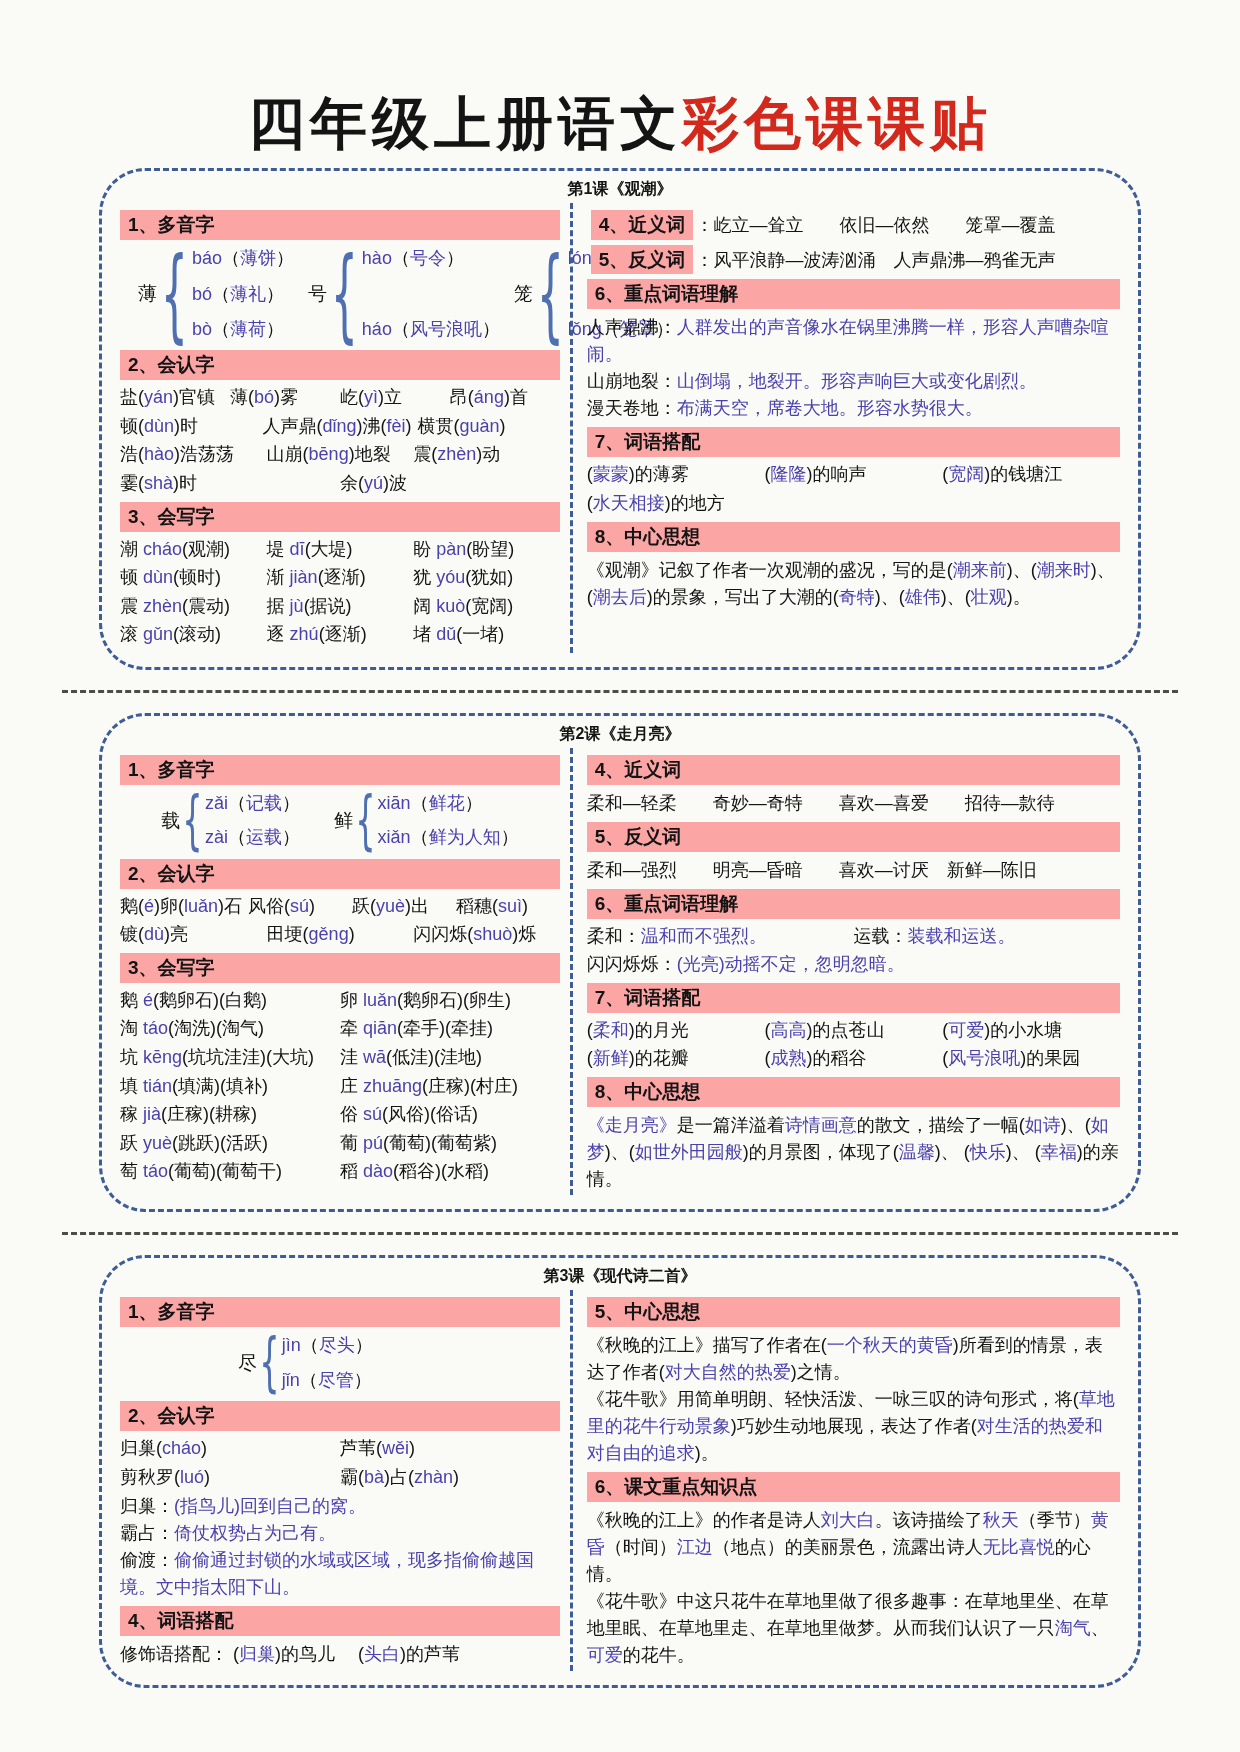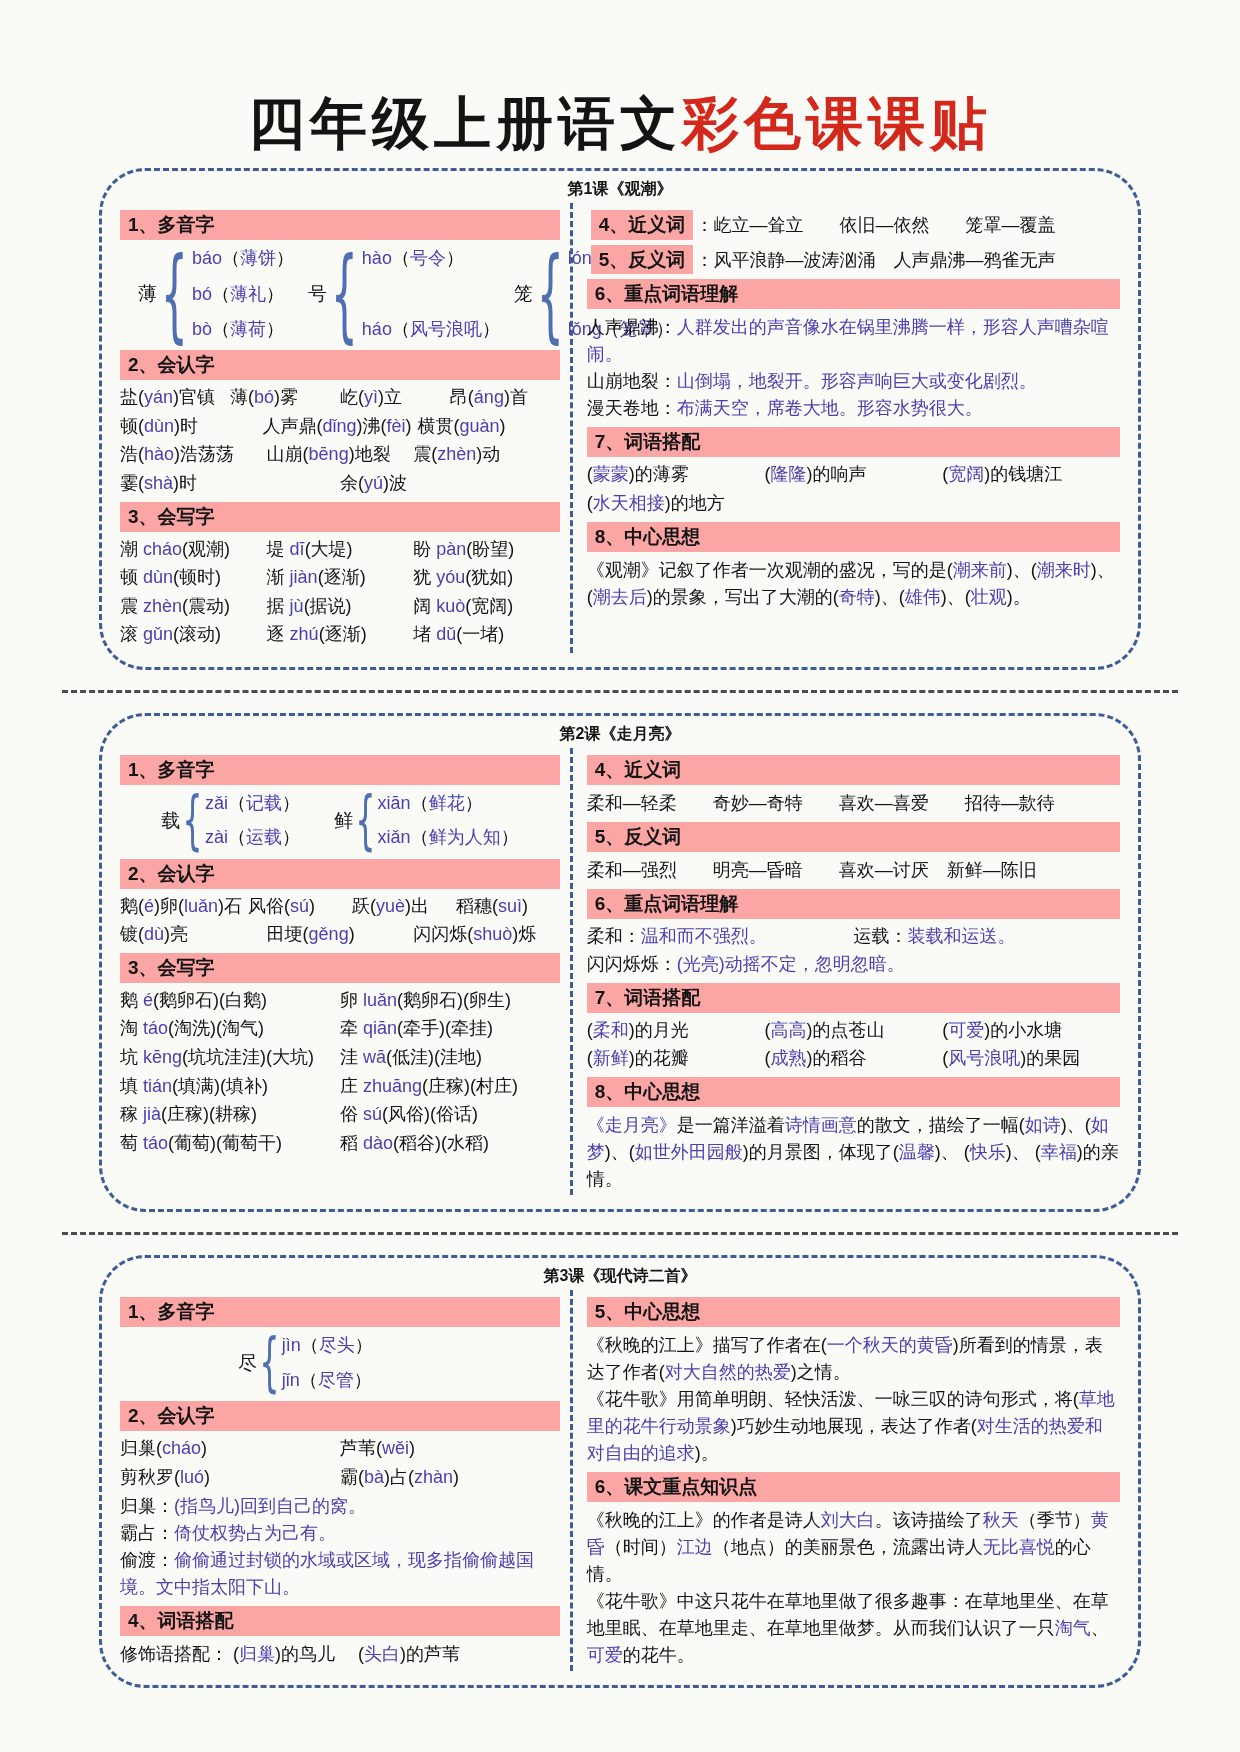--- a/index.html
+++ b/index.html
@@ -239,20 +239,24 @@
             </div>
             <div class="t-row">
               <span class="t-item"><span>填 </span><span class="hl">tián</span><span>(填满)(填补)</span></span>
               <span class="t-item"><span>庄 </span><span class="hl">zhuāng</span><span>(庄稼)(村庄)</span></span>
             </div>
             <div class="t-row">
               <span class="t-item"><span>稼 </span><span class="hl">jià</span><span>(庄稼)(耕稼)</span></span>
               <span class="t-item"><span>俗 </span><span class="hl">sú</span><span>(风俗)(俗话)</span></span>
             </div>
             <div class="t-row">
+              <span class="t-item"><span>跃 </span><span class="hl">yuè</span><span>(跳跃)(活跃)</span></span>
+              <span class="t-item"><span>葡 </span><span class="hl">pú</span><span>(葡萄)(葡萄紫)</span></span>
+            </div>
+            <div class="t-row">
               <span class="t-item"><span>萄 </span><span class="hl">táo</span><span>(葡萄)(葡萄干)</span></span>
               <span class="t-item"><span>稻 </span><span class="hl">dào</span><span>(稻谷)(水稻)</span></span>
             </div>
           </div>
       </div>
       <div class="col right">
         <div class="bar">4、近义词</div>
         <div class="rich-line">柔和—轻柔　　奇妙—奇特　　喜欢—喜爱　　招待—款待</div>
         <div class="bar">5、反义词</div>
         <div class="rich-line">柔和—强烈　　明亮—昏暗　　喜欢—讨厌　新鲜—陈旧</div>

